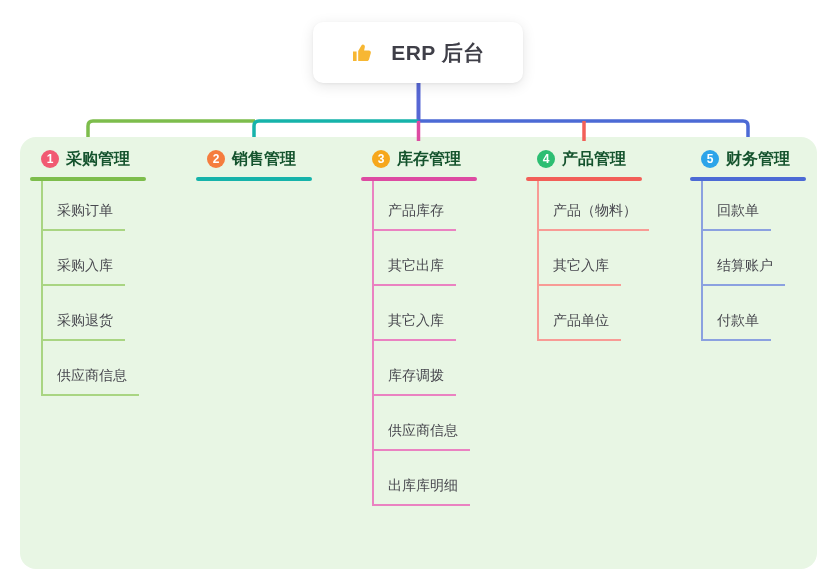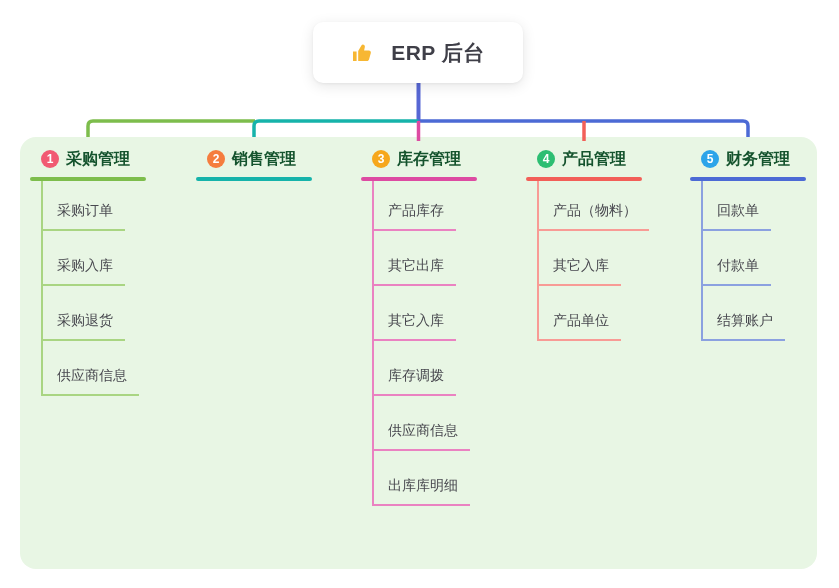--- a/index.html
+++ b/index.html
@@ -144,21 +144,21 @@
     <div class="topic">
       <span class="badge">5</span>
       <span class="topic-title">财务管理</span>
     </div>
     <div class="topic-underline"></div>
     <div class="children">
       <div class="child">
           <span class="child-label">回款单</span>
         </div>
       <div class="child">
-          <span class="child-label">付款单</span>
+          <span class="child-label">结算账户</span>
         </div>
       <div class="child">
-          <span class="child-label">结算账户</span>
+          <span class="child-label">付款单</span>
         </div>
     </div>
   </div>
 
 </div>
 
 </body></html>

